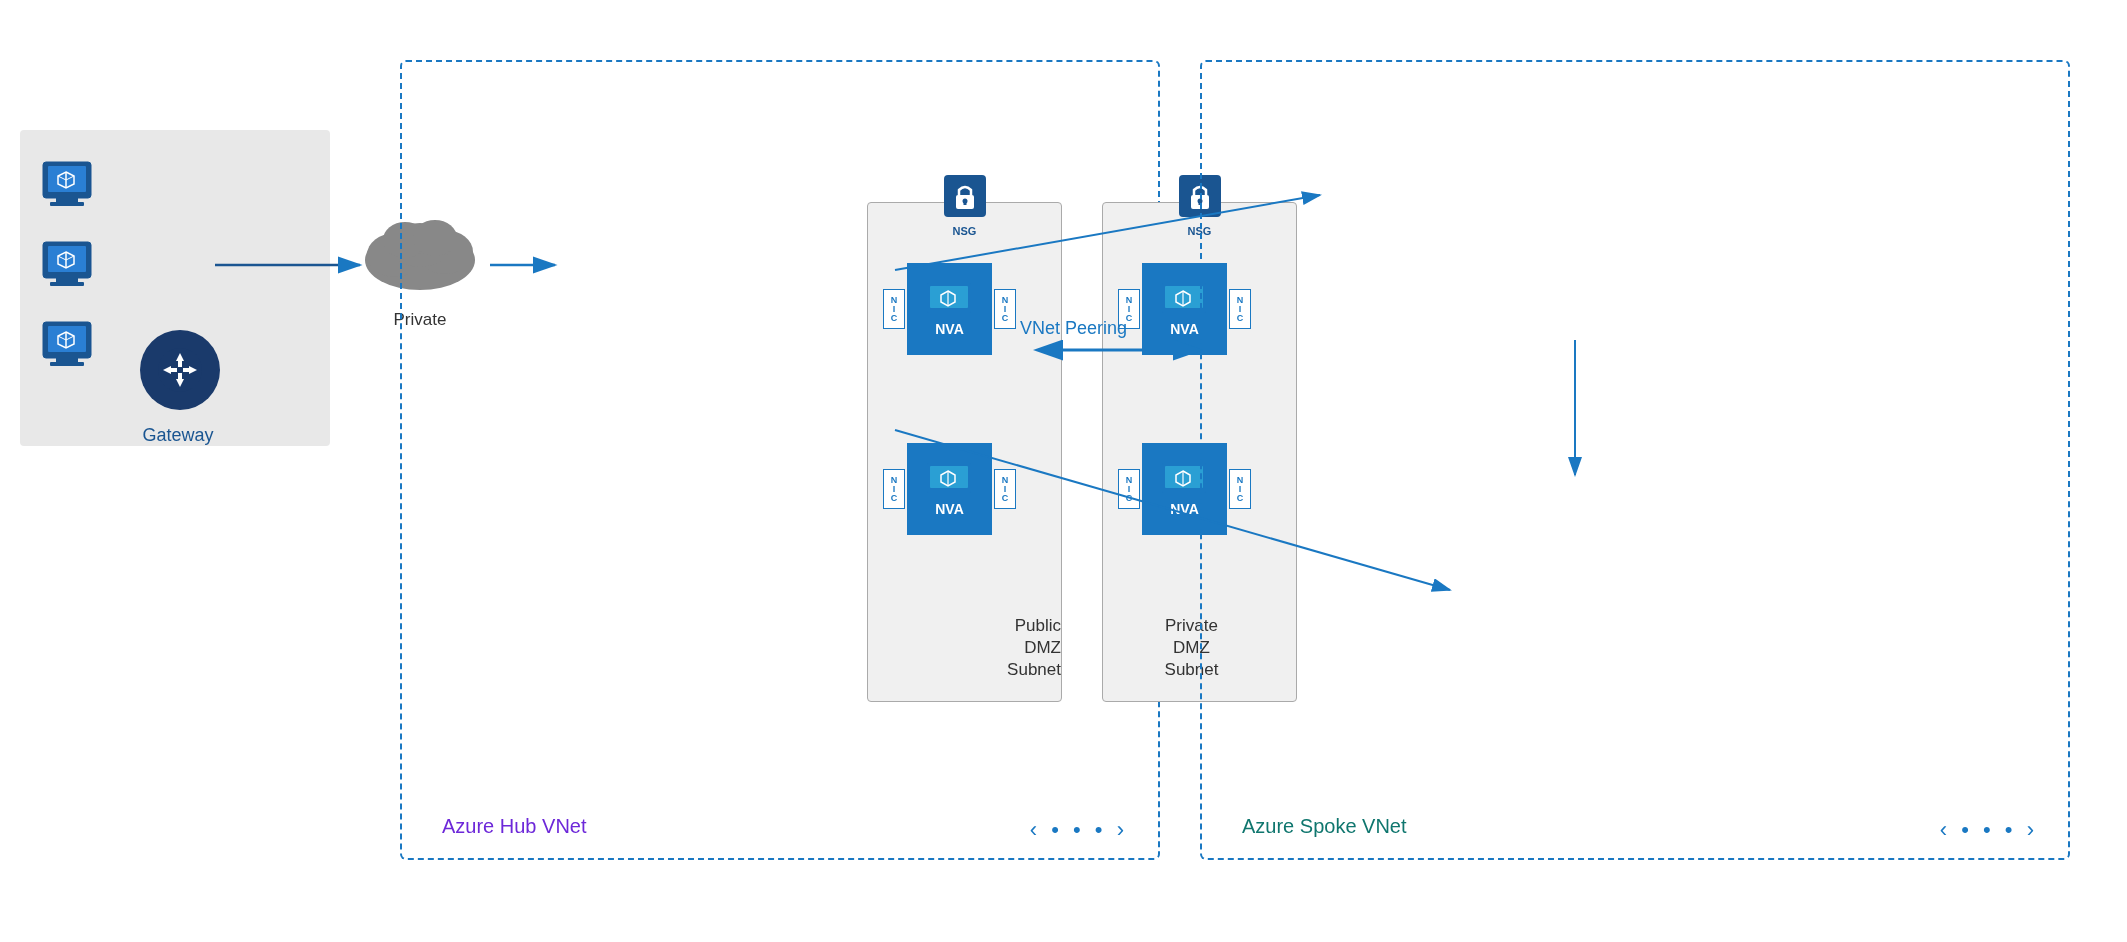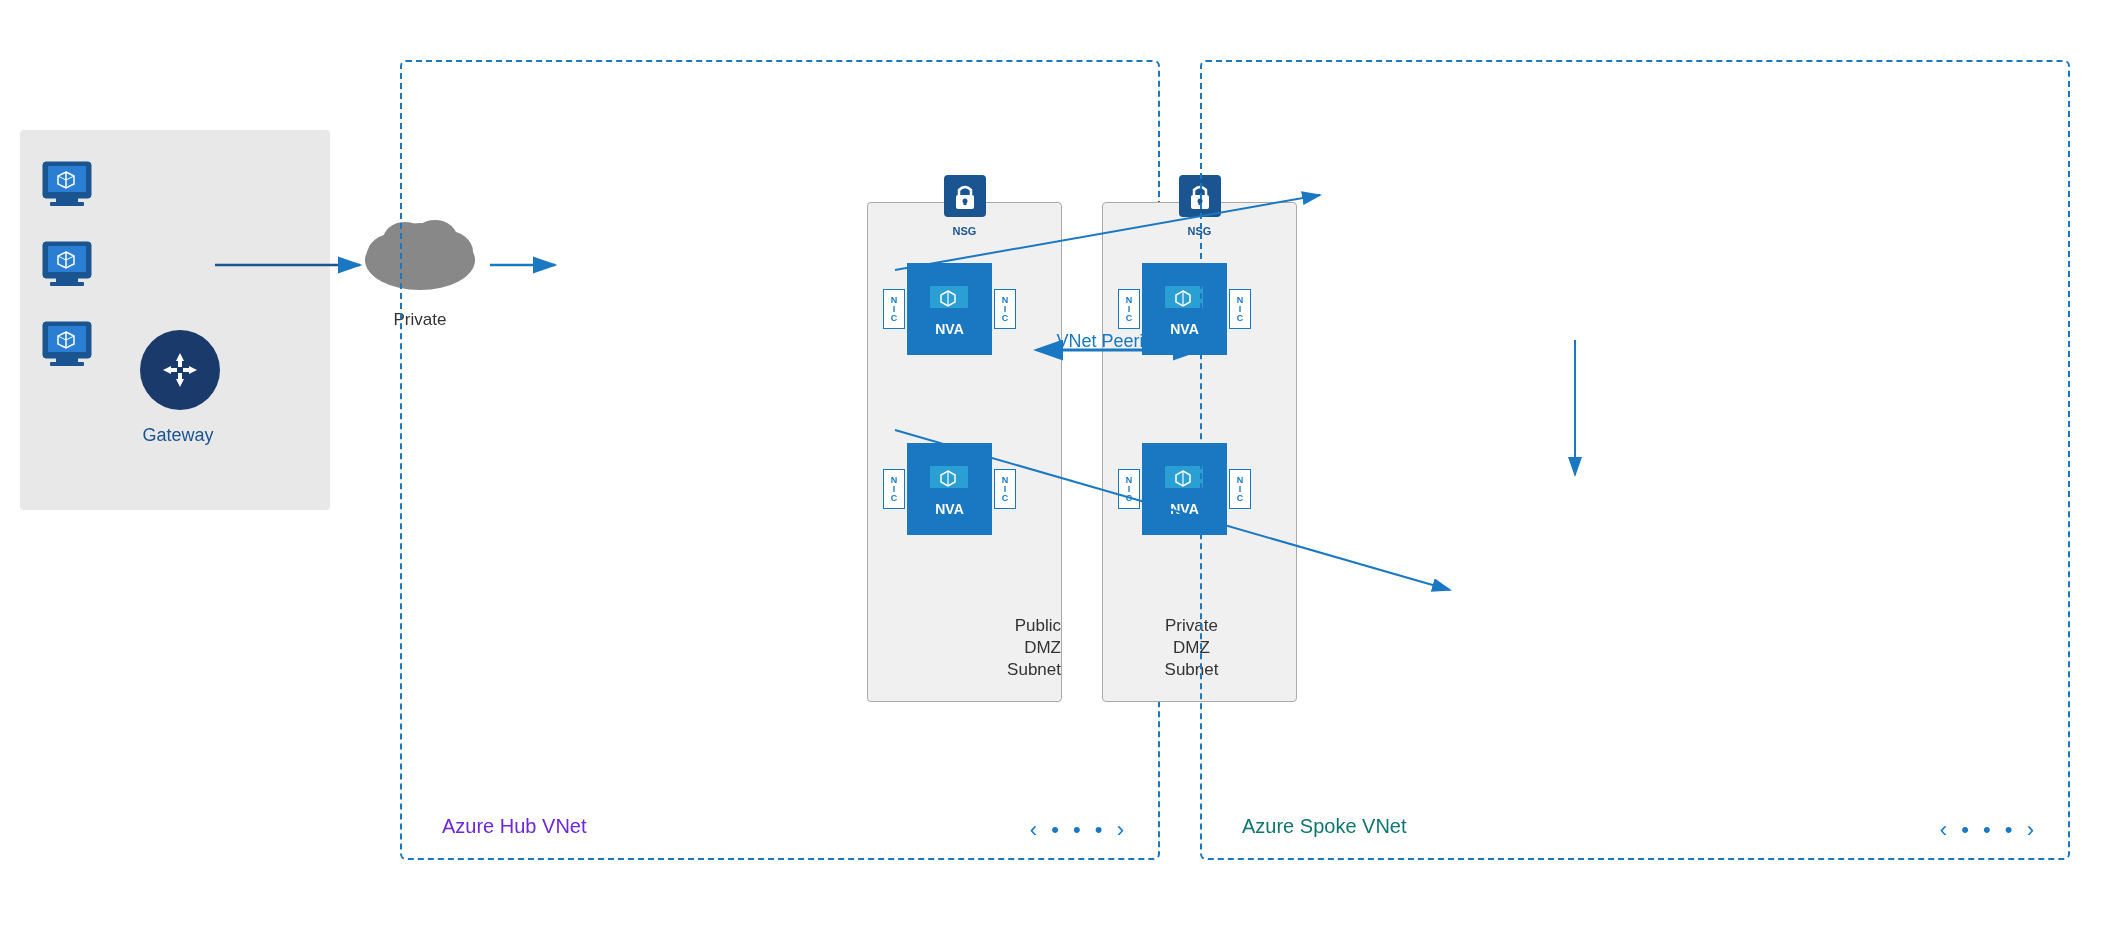--- a/index.html
+++ b/index.html
@@ -19,21 +19,21 @@
       background: #fff;
       padding: 20px;
     }
 
     
     .onprem-box {
       position: absolute;
       left: 20px;
       top: 130px;
       width: 310px;
-      height: 380px;
+      height: 316px;
       background: #e8e8e8;
       border-radius: 4px;
     }
 
     .gateway-circle {
       position: absolute;
       left: 120px;
       top: 200px;
       width: 80px;
       height: 80px;
@@ -186,25 +186,25 @@
       left: 40px;
       font-size: 20px;
       color: #0f766e;
       font-weight: 500;
     }
 
     
     .vnet-peering-label {
       position: absolute;
       left: 1020px;
-      top: 331px;
+      top: 318px;
       font-size: 18px;
       color: #1a78c2;
       font-weight: 500;
-      text-align: center;
+      text-align: left;
       width: 180px;
     }
 
     
     .arrows-svg {
       position: absolute;
       top: 0; left: 0;
       width: 2127px;
       height: 942px;
       pointer-events: none;

